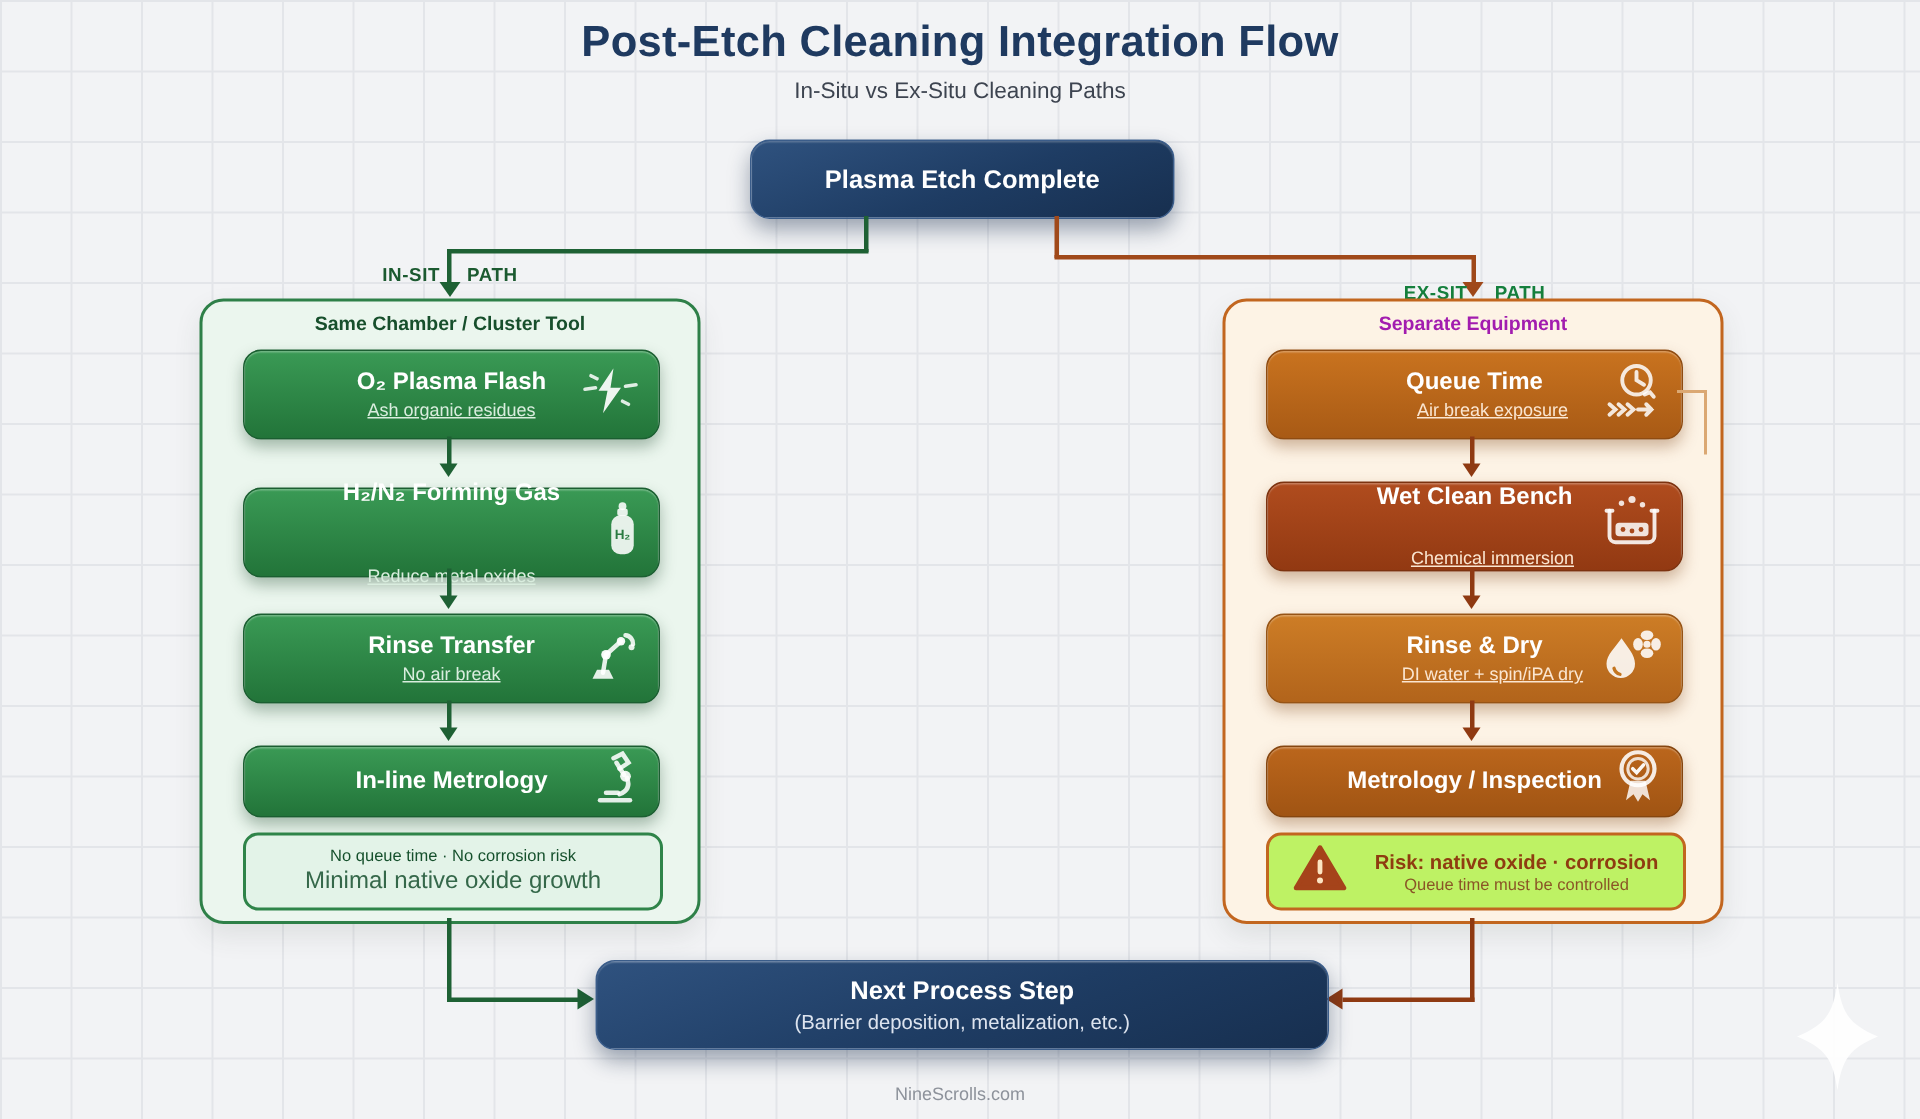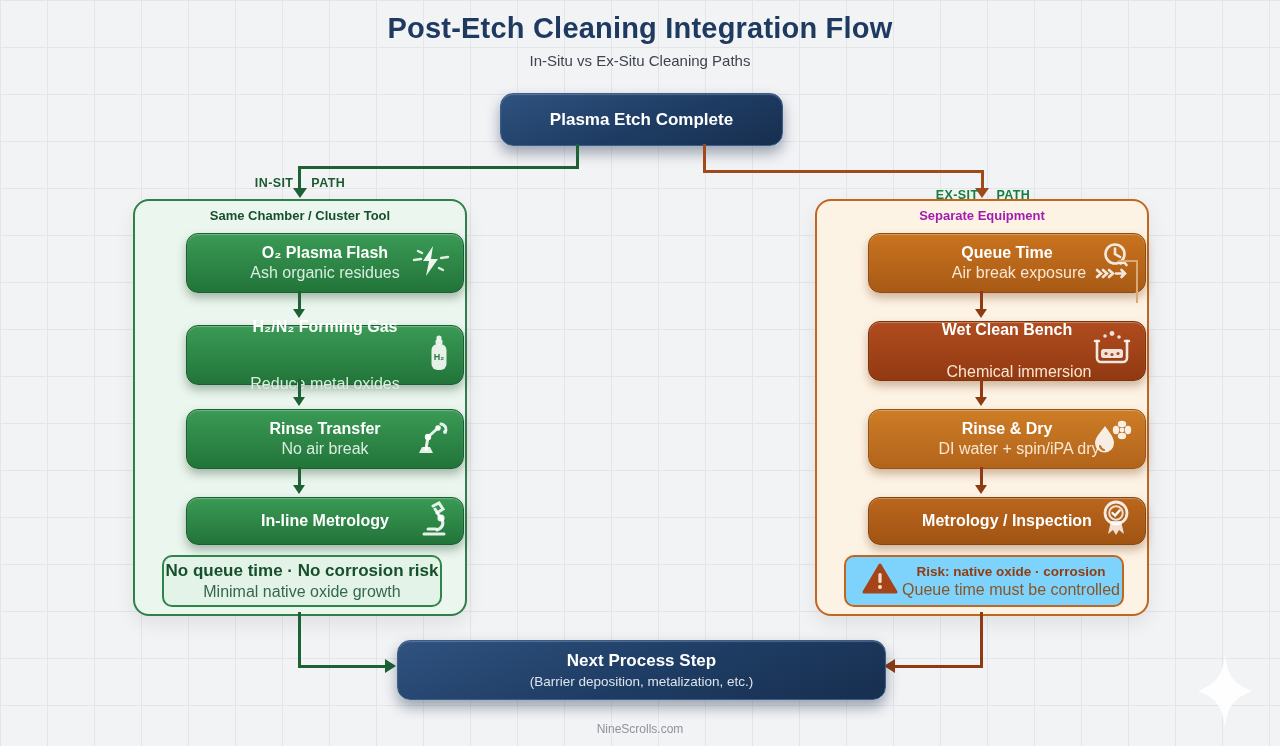--- a/index.html
+++ b/index.html
@@ -54,46 +54,46 @@
   .panel{border-radius:16px;box-shadow:0 8px 18px rgba(60,70,60,.10);}
   .panel.green{background:#ebf6ee;border:2px solid #2e8048;}
   .panel.orange{background:#fdf3e5;border:2px solid #c2661f;}
   .panel-title{text-align:center;margin-top:7px;font-size:13px;font-weight:bold;}
   .panel.green .panel-title{color:#174f2c;}
   .panel.orange .panel-title{color:#a21caf;}
 
   
   .step{position:absolute;left:27px;width:276px;border-radius:12px;
     color:#fff;text-align:center;
-    display:flex;flex-direction:column;justify-content:center;gap:2px;margin-left:24px;}
+    display:flex;flex-direction:column;justify-content:center;gap:2px;}
   .step .t{font-size:16px;font-weight:bold;}
-  .step .s{font-size:16px;}
+  .step .s{font-size:12px;text-decoration:underline;}
   .step.greenbox{background:linear-gradient(180deg,#3a9a55 0%,#227439 100%);
     border:1px solid #1b5e31;
     box-shadow:0 5px 10px rgba(25,70,40,.35), inset 0 1px 1px rgba(255,255,255,.30);}
   .step.greenbox .s{color:#d9edde;}
   .step.o-queue{background:linear-gradient(180deg,#c9731f 0%,#a85a15 100%);border:1px solid #8f4c12;}
   .step.o-wet{background:linear-gradient(180deg,#b04c1e 0%,#923912 100%);border:1px solid #7c3310;gap:24px;}
   .step.o-rinse{background:linear-gradient(180deg,#cd7d26 0%,#b2641b 100%);border:1px solid #965416;}
   .step.o-metro{background:linear-gradient(180deg,#bb661c 0%,#a05413 100%);border:1px solid #854610;}
   .step.o-queue,.step.o-wet,.step.o-rinse,.step.o-metro{
     box-shadow:0 5px 10px rgba(120,60,15,.35), inset 0 1px 1px rgba(255,255,255,.30);}
   .step.o-queue .s,.step.o-wet .s,.step.o-rinse .s{color:#fbe6d1;padding-left:24px;}
   .step .icon{position:absolute;right:13px;top:50%;transform:translateY(-50%);}
 
   
   .notebox{position:absolute;left:27px;width:276px;border-radius:10px;
     text-align:center;display:flex;flex-direction:column;justify-content:center;gap:2px;}
   .notebox.green{background:#e3f3e8;border:2px solid #2f8449;}
-  .notebox.green .t{font-size:17px;font-weight:bold;color:#15502c;}
+  .notebox.green .t{font-size:11px;font-weight:normal;color:#15502c;}
   .notebox.green .s{font-size:16px;color:#35684a;}
-  .notebox.orange{background:#7dd3fc;border:2px solid #c2661f;flex-direction:row;align-items:center;}
+  .notebox.orange{background:#bef264;border:2px solid #c2661f;flex-direction:row;align-items:center;}
   .notebox.orange .txt{flex:1;display:flex;flex-direction:column;gap:2px;}
   .notebox.orange .t{font-size:13.5px;font-weight:bold;color:#8f3c10;}
-  .notebox.orange .s{font-size:16px;color:#8a5526;}
+  .notebox.orange .s{font-size:11px;color:#8a5526;}
   .notebox.orange .warn{margin-left:16px;}
 
   .footer{left:0;top:722px;width:1280px;text-align:center;font-size:12px;color:#8d929b;}
 </style>
 </head>
 <body>
 
 <div class="abs title">Post-Etch Cleaning Integration Flow</div>
 <div class="abs subtitle">In-Situ vs Ex-Situ Cleaning Paths</div>
 

